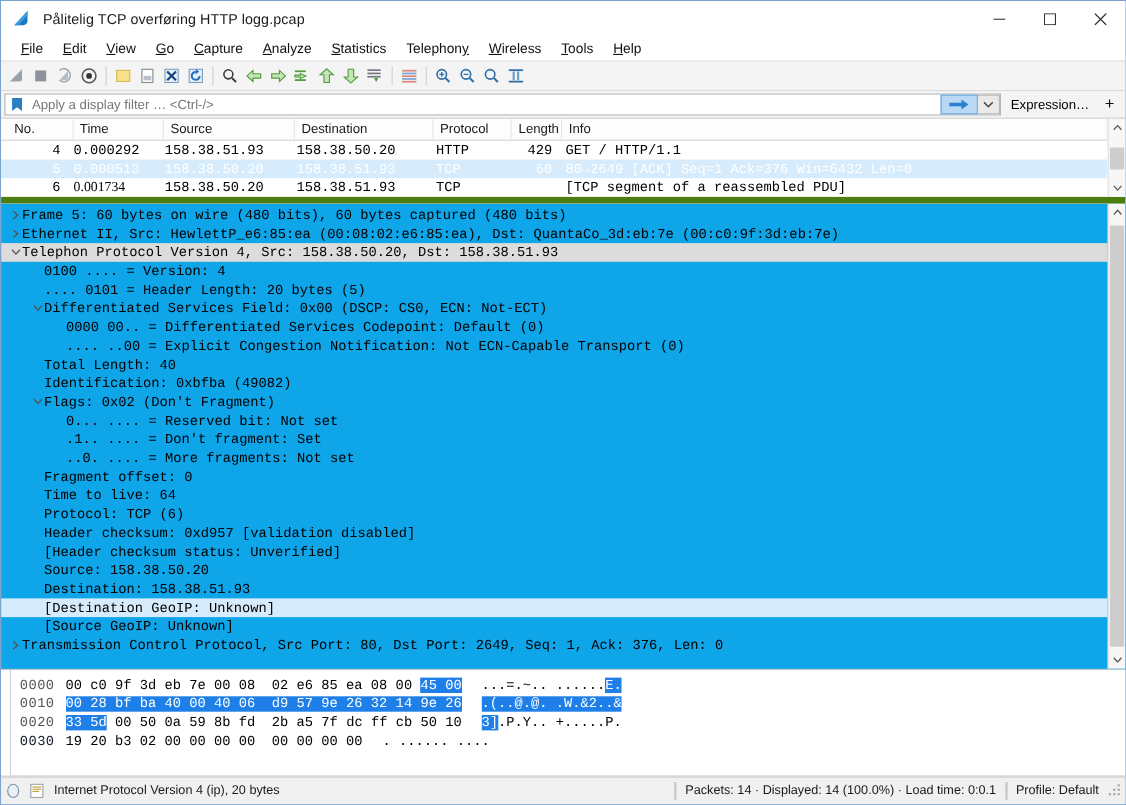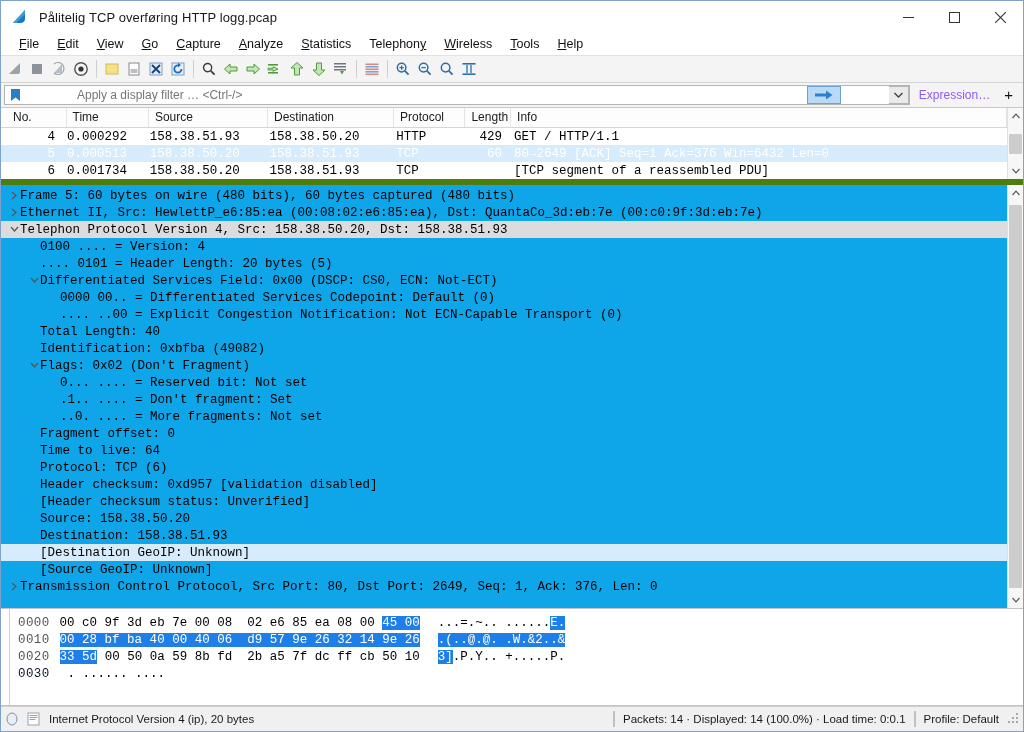--- a/index.html
+++ b/index.html
@@ -32,29 +32,29 @@
   
   .toolbar{height:26px;min-height:26px;background:#f4f4f4;border-top:1px solid #e2e2e2;
            border-bottom:1px solid #d4d4d4;display:flex;align-items:center;padding-left:3px;}
   .tbtn{width:22px;height:22px;display:flex;align-items:center;justify-content:center;}
   .tsep{width:1px;height:18px;background:#cfcfcf;margin:0 4px;}
 
   
   .filterbar{height:24px;min-height:24px;background:#f4f4f4;border-bottom:1px solid #c8c8c8;
              display:flex;align-items:center;padding:0 2px;}
   .fwrap{flex:1;height:20px;margin:0 1px;background:#fff;border:1px solid #b4b4b4;
-         display:flex;align-items:center;box-sizing:border-box;gap:48px;}
+         display:flex;align-items:center;box-sizing:border-box;}
   .fbook{width:20px;height:18px;display:flex;align-items:center;justify-content:center;
          flex:0 0 20px;}
   .fplace{flex:1;font-size:12px;color:#767676;padding-left:4px;font-family:"Liberation Sans",sans-serif;}
   .fapply{width:34px;height:18px;background:#b9d9f5;border:1px solid #6aa4d8;
           display:flex;align-items:center;justify-content:center;flex:0 0 34px;box-sizing:border-box;}
   .fdrop{width:20px;height:18px;background:#eaeaea;border:1px solid #b4b4b4;border-left:none;
          display:flex;align-items:center;justify-content:center;flex:0 0 20px;box-sizing:border-box;}
-  .fexpr{font-size:12px;padding:0 8px;color:#8b5cf6;white-space:nowrap;}
+  .fexpr{font-size:12px;padding:0 8px;color:#000000;white-space:nowrap;}
   .fplus{font-size:15px;color:#111;padding:0 8px 2px 6px;}
 
   
   .plist{height:71px;min-height:71px;display:flex;background:#fff;
          border-bottom:6px solid #4d7c0f;overflow:hidden;position:relative;}
   .plist-inner{flex:1;display:flex;flex-direction:column;overflow:hidden;}
   .phead{height:19px;min-height:19px;display:flex;background:#fdfdfd;
          border-bottom:1px solid #d6d6d6;}
   .pcol{font-size:12px;color:#1a1a1a;padding-left:6px;line-height:19px;
         border-right:1px solid #e4e4e4;box-sizing:border-box;overflow:hidden;white-space:nowrap;}
@@ -352,21 +352,21 @@
             <div class="pcell num" style="width: 46px;">60</div>
             <div class="pcell" style="width: 500px;">80→2649 [ACK] Seq=1 Ack=376 Win=6432 Len=0</div>
           </div>
           <div class="prow">
             <div class="gutter">
               <svg class="relmark" width="16" height="17" viewBox="0 0 16 17">
                 <path d="M8 0 L8 17" stroke="#888" stroke-width="1.1" fill="none"></path>
               </svg>
             </div>
             <div class="pcell num" style="width: 44px;">6</div>
-            <div class="pcell" style="width: 83px;">0.001734</div>
+            <div class="pcell" style="width: 83px; font-family: Liberation Serif, serif;">0.001734</div>
             <div class="pcell" style="width: 120px;">158.38.50.20</div>
             <div class="pcell" style="width: 127px;">158.38.51.93</div>
             <div class="pcell" style="width: 72px;">TCP</div>
             <div class="pcell num" style="width: 46px; margin-top: 48px;">1514</div>
             <div class="pcell" style="width: 500px;">[TCP segment of a reassembled PDU]</div>
           </div>
         </div>
     </div>
     <div class="vscroll">
       <div class="sarrow">
@@ -548,21 +548,21 @@
       </div>
     </div>
   </div>
 
   <div class="hexpane">
     <div class="hexleft"></div>
     <div class="hex-inner" id="hex-body">
         <div class="hrow"><span class="hoff">0000</span><span class="hbytes"><span>00 c0 9f 3d eb 7e 00 08  02 e6 85 ea 08 00 </span><span class="sel">45 00</span></span><span class="hascii"><span>...=.~.. ......</span><span class="sel">E.</span></span></div>
         <div class="hrow"><span class="hoff">0010</span><span class="hbytes"><span class="sel">00 28 bf ba 40 00 40 06  d9 57 9e 26 32 14 9e 26</span></span><span class="hascii"><span class="sel">.(..@.@. .W.&amp;2..&amp;</span></span></div>
         <div class="hrow"><span class="hoff">0020</span><span class="hbytes"><span class="sel">33 5d</span><span> 00 50 0a 59 8b fd  2b a5 7f dc ff cb 50 10</span></span><span class="hascii"><span class="sel">3]</span><span>.P.Y.. +.....P.</span></span></div>
-        <div class="hrow"><span class="hoff dim">0030</span><span class="hascii"><span>. ...... ....</span></span></div>
+        <div class="hrow"><span class="hoff dim">0030</span><span class="hbytes"><span>19 20 b3 02 00 00 00 00  00 00 00 00</span></span><span class="hascii"><span>. ...... ....</span></span></div>
       </div>
   </div>
 
   <div class="status">
     <div class="st-exp">
       <svg width="14" height="14" viewBox="0 0 14 14">
         <ellipse cx="7" cy="7" rx="5" ry="6" fill="#e9eef4" stroke="#7c93ad"></ellipse>
       </svg>
     </div>
     <div class="st-prof">

